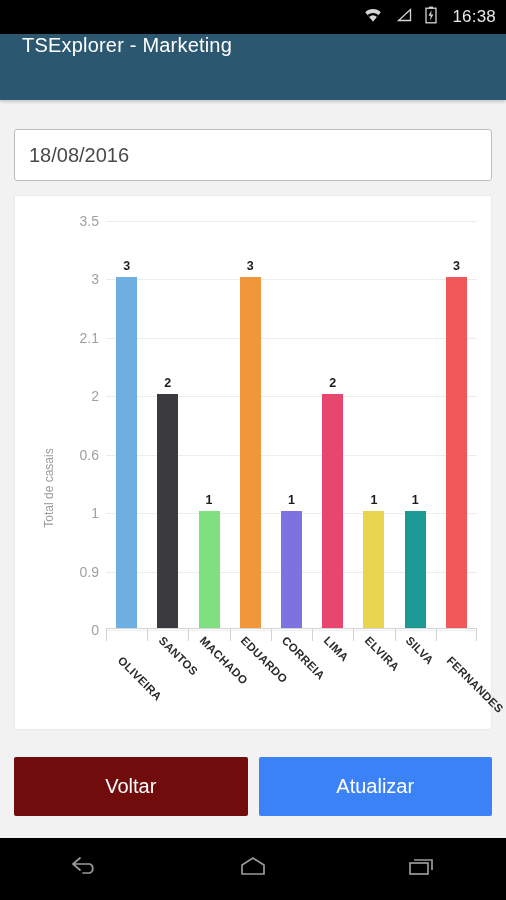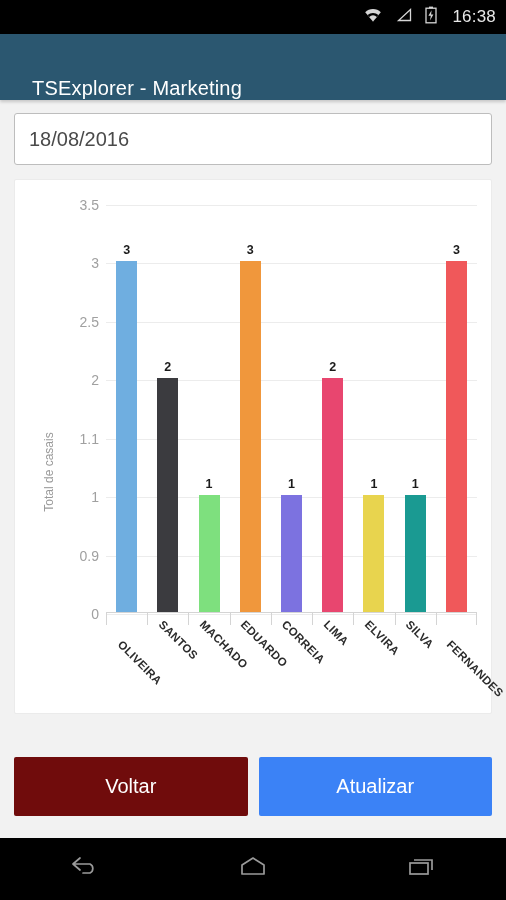--- a/index.html
+++ b/index.html
@@ -17,30 +17,30 @@
     justify-content:flex-end; padding-right:10px; gap:12px;
   }
   .statusbar .icon{ display:block; }
   .status-time{
     color:#e8e8e8; font-size:17px; letter-spacing:.2px;
     font-family:"Liberation Sans", sans-serif; padding-left:3px;
   }
 
   
   .appbar{
-    height:66px; background:#2b5770; display:flex; align-items:flex-end;
-    padding:0 32px; box-shadow:0 2px 3px rgba(0,0,0,.18);
+    height:66px; background:#2b5770; display:flex; align-items:flex-start;
+    padding:0 22px; box-shadow:0 2px 3px rgba(0,0,0,.18);
   }
   .appbar-title{ color:#fff; font-size:20px; font-weight:400; letter-spacing:.2px; }
 
   
   .content{ padding:0 14px; }
 
   .date-field{
-    margin-top:13px;
+    margin-top:29px;
     height:52px; background:#fff; border:1px solid #bdbdbd; border-radius:3px;
     display:flex; align-items:center; padding:0 14px;
   }
   .date-value{ color:#4a4a4a; font-size:20px; }
 
   
   .chart-card{
     margin-top:14px; height:535px; background:#fff;
     border:1px solid #ebebeb; border-radius:2px; position:relative;
   }
@@ -186,23 +186,23 @@
           <div class="gridline" style="top: 141.857px;"></div>
           <div class="gridline" style="top: 200.286px;"></div>
           <div class="gridline" style="top: 258.714px;"></div>
           <div class="gridline" style="top: 317.143px;"></div>
           <div class="gridline" style="top: 375.571px;"></div>
           <div class="gridline" style="top: 434px;"></div>
         </div>
       <div class="ytick-col" id="yticks">
           <div class="ytick" style="top: 25px;">3.5</div>
           <div class="ytick" style="top: 83.4286px;">3</div>
-          <div class="ytick" style="top: 141.857px;">2.5</div>
+          <div class="ytick" style="top: 141.857px;">2.1</div>
           <div class="ytick" style="top: 200.286px;">2</div>
-          <div class="ytick" style="top: 258.714px;">1.1</div>
+          <div class="ytick" style="top: 258.714px;">0.6</div>
           <div class="ytick" style="top: 317.143px;">1</div>
           <div class="ytick" style="top: 375.571px;">0.9</div>
           <div class="ytick" style="top: 434px;">0</div>
         </div>
 
       <div class="plot-area">
         <div class="bars" id="bars">
             <div class="bar-slot">
               <div class="bar" title="OLIVEIRA: 3" style="height: 350.571px; background: rgb(111, 174, 224);">
                 <div class="bar-label">3</div>

